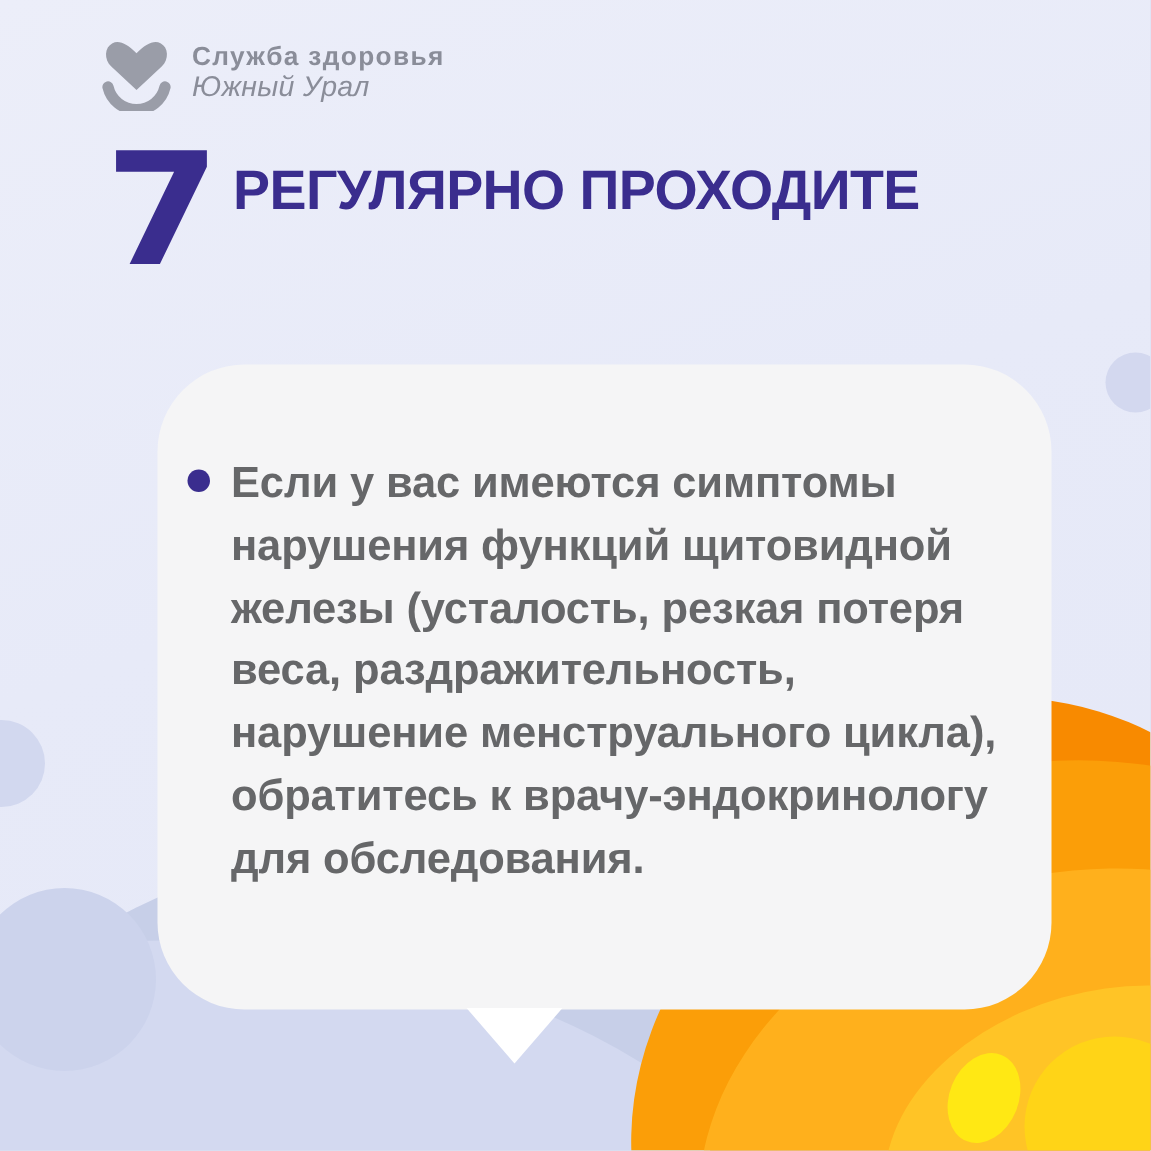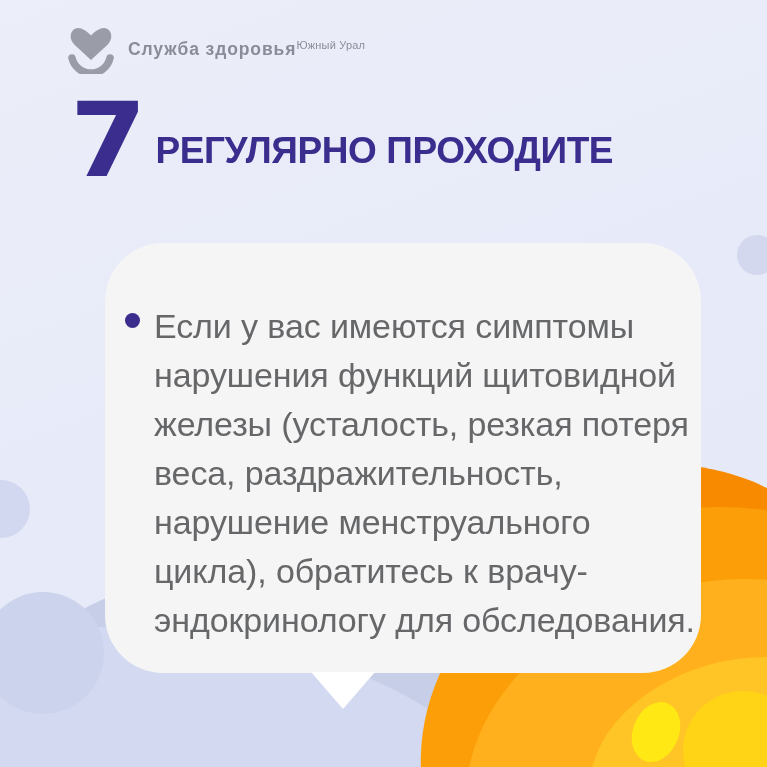--- a/index.html
+++ b/index.html
@@ -125,35 +125,36 @@
     gap: 14px;
   }
   .logo-mark {
     width: 46px;
     height: 50px;
     position: relative;
     flex: 0 0 auto;
   }
   .logo-text {
     display: flex;
-    flex-direction: row;
+    flex-direction: column;
     justify-content: center;
     line-height: 1.18;
   }
   .logo-line1 {
     font-size: 17.5px;
     font-weight: bold;
     color: #8a8d99;
     letter-spacing: 0.9px;
   }
   .logo-line2 {
-    font-size: 11px;
+    font-size: 19px;
     font-weight: normal;
     color: #8a8d99;
     letter-spacing: 0.2px;
+    font-style: italic;
   }
 
   
   .headline {
     position: absolute;
     left: 70px;
     top: 100px;
     display: flex;
     align-items: flex-start;
     gap: 16px;
@@ -163,21 +164,20 @@
     font-weight: bold;
     color: #3a2d8e;
     line-height: 0.78;
     letter-spacing: -3px;
     font-family: "DejaVu Sans", sans-serif;
     transform: scaleX(1.06);
     transform-origin: left top;
   }
   .headline-text {
     padding-top: 6px;
-    margin-top: 24px;
   }
   .headline-line {
     font-size: 37px;
     font-weight: bold;
     color: #3a2d8e;
     line-height: 1.12;
     letter-spacing: -0.4px;
     white-space: nowrap;
   }
 
@@ -213,22 +213,22 @@
   }
   .bullet-dot {
     width: 15px;
     height: 15px;
     border-radius: 50%;
     background: #3a2d8e;
     flex: 0 0 auto;
     margin-top: 11px;
   }
   .bullet-text {
-    font-size: 34px;
-    font-weight: normal;
+    font-size: 29px;
+    font-weight: bold;
     color: #666769;
     line-height: 1.44;
     letter-spacing: -0.1px;
     max-width: 572px;
   }
 </style>
 </head>
 <body>
 
 <div id="poster">

